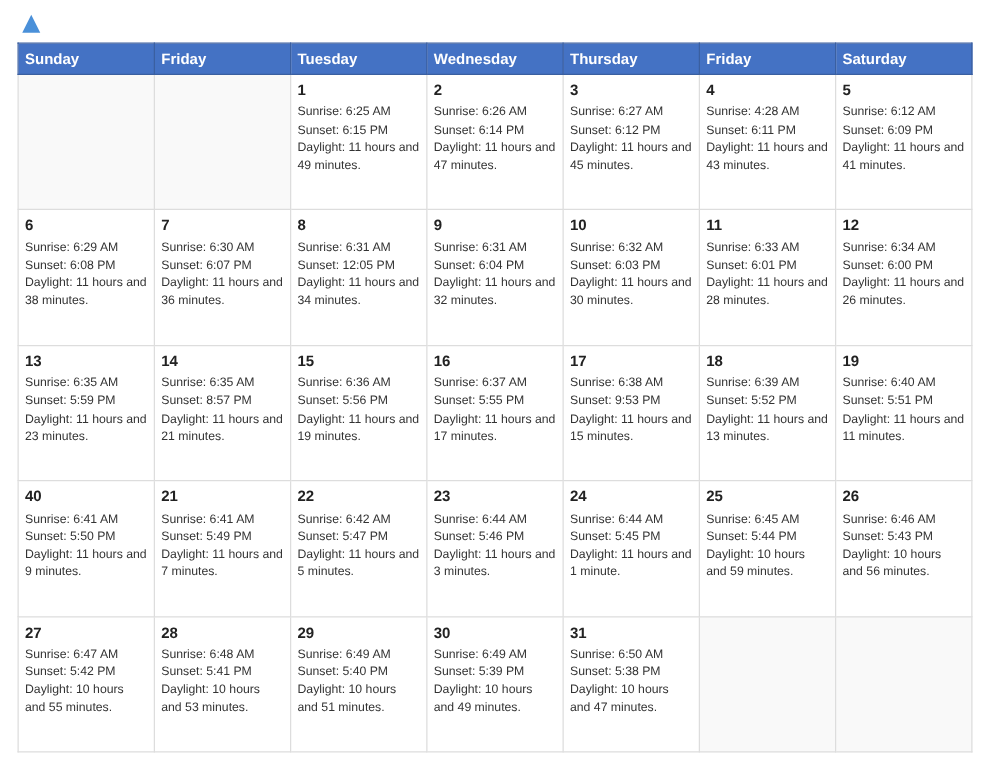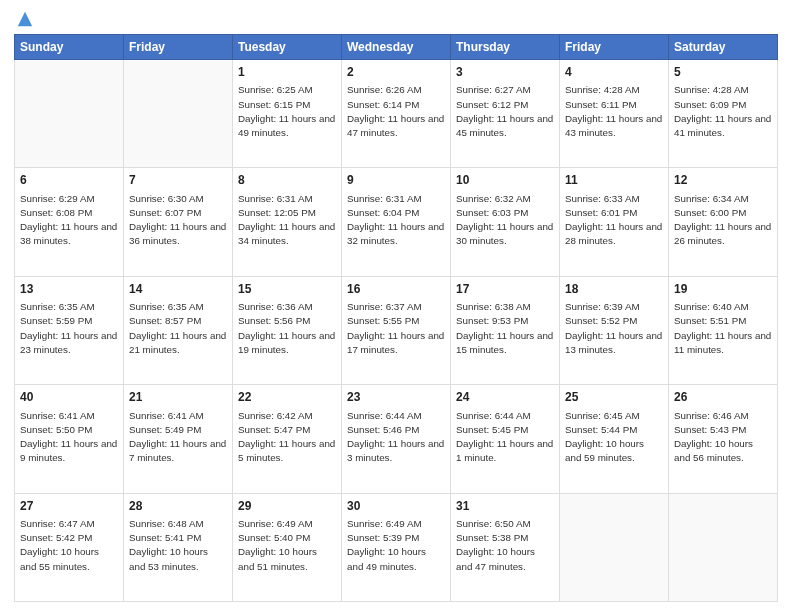--- a/index.html
+++ b/index.html
@@ -167,21 +167,21 @@
           </td>
           <td>
             <span class="day-number">4</span>
             <div class="day-info">Sunrise: 4:28 AM
 Sunset: 6:11 PM
 Daylight: 11 hours
 and 43 minutes.</div>
           </td>
           <td>
             <span class="day-number">5</span>
-            <div class="day-info">Sunrise: 4:28 AM
+            <div class="day-info">Sunrise: 6:12 AM
 Sunset: 6:09 PM
 Daylight: 11 hours
 and 41 minutes.</div>
           </td>
         </tr>
         <tr>
           <td>
             <span class="day-number">6</span>
             <div class="day-info">Sunrise: 6:29 AM
 Sunset: 6:08 PM

